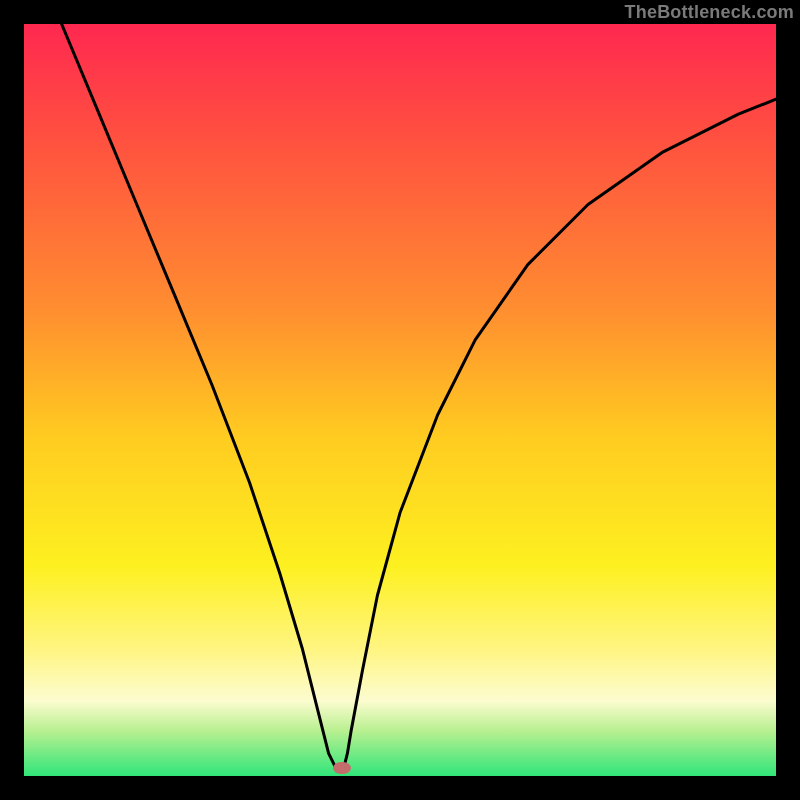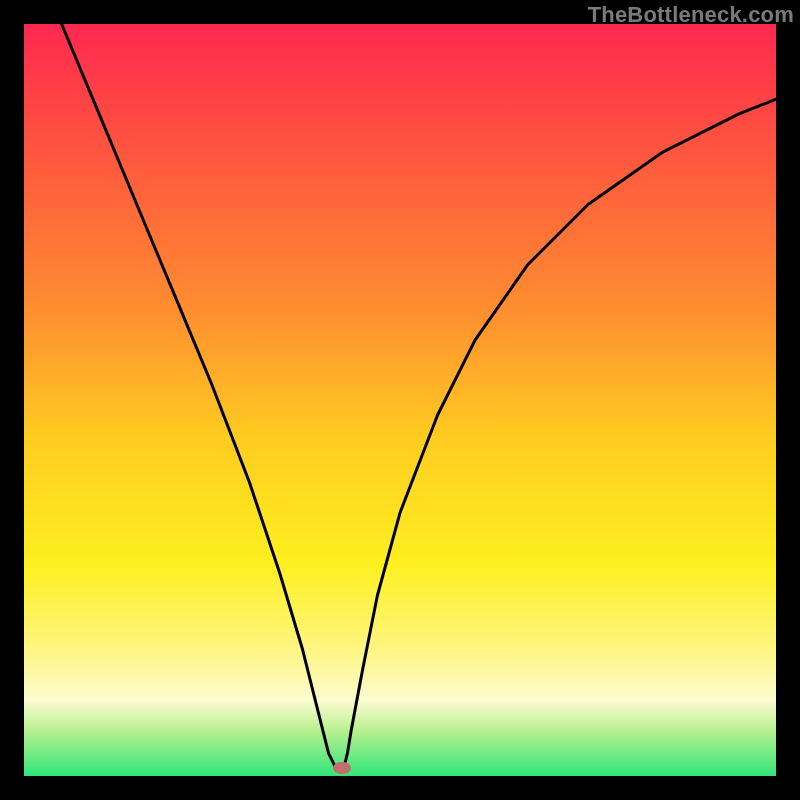--- a/index.html
+++ b/index.html
@@ -34,21 +34,21 @@
       #fcfcd0 90%,
       #b8f090 94%,
       #30e57a 100%
     );
   }
   .watermark {
     position: absolute;
     top: 2px;
     right: 6px;
     font-family: Arial, Helvetica, sans-serif;
-    font-size: 22px;
+    font-size: 18px;
     font-weight: 600;
     color: #7a7a7a;
     letter-spacing: 0.2px;
     z-index: 5;
     user-select: none;
   }
   svg.curve {
     position: absolute;
     left: 0;
     top: 0;

